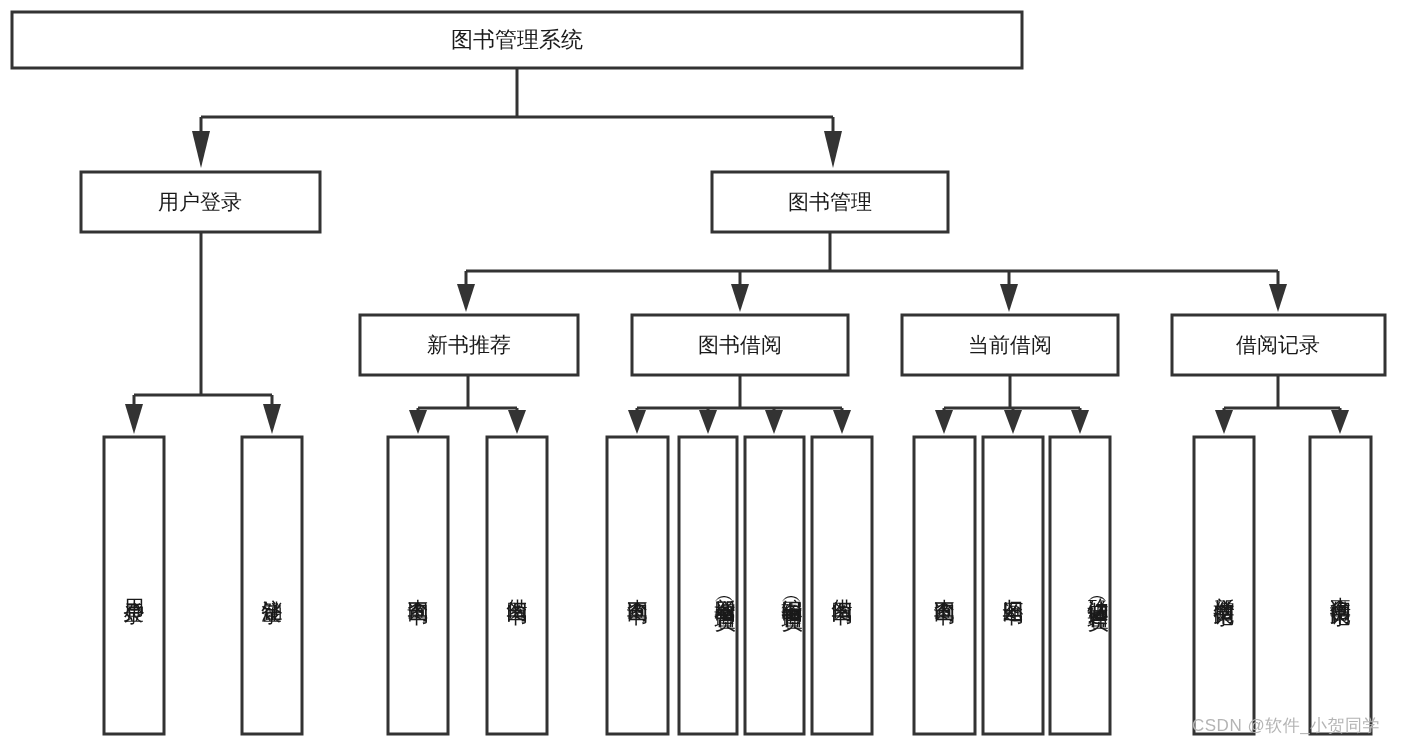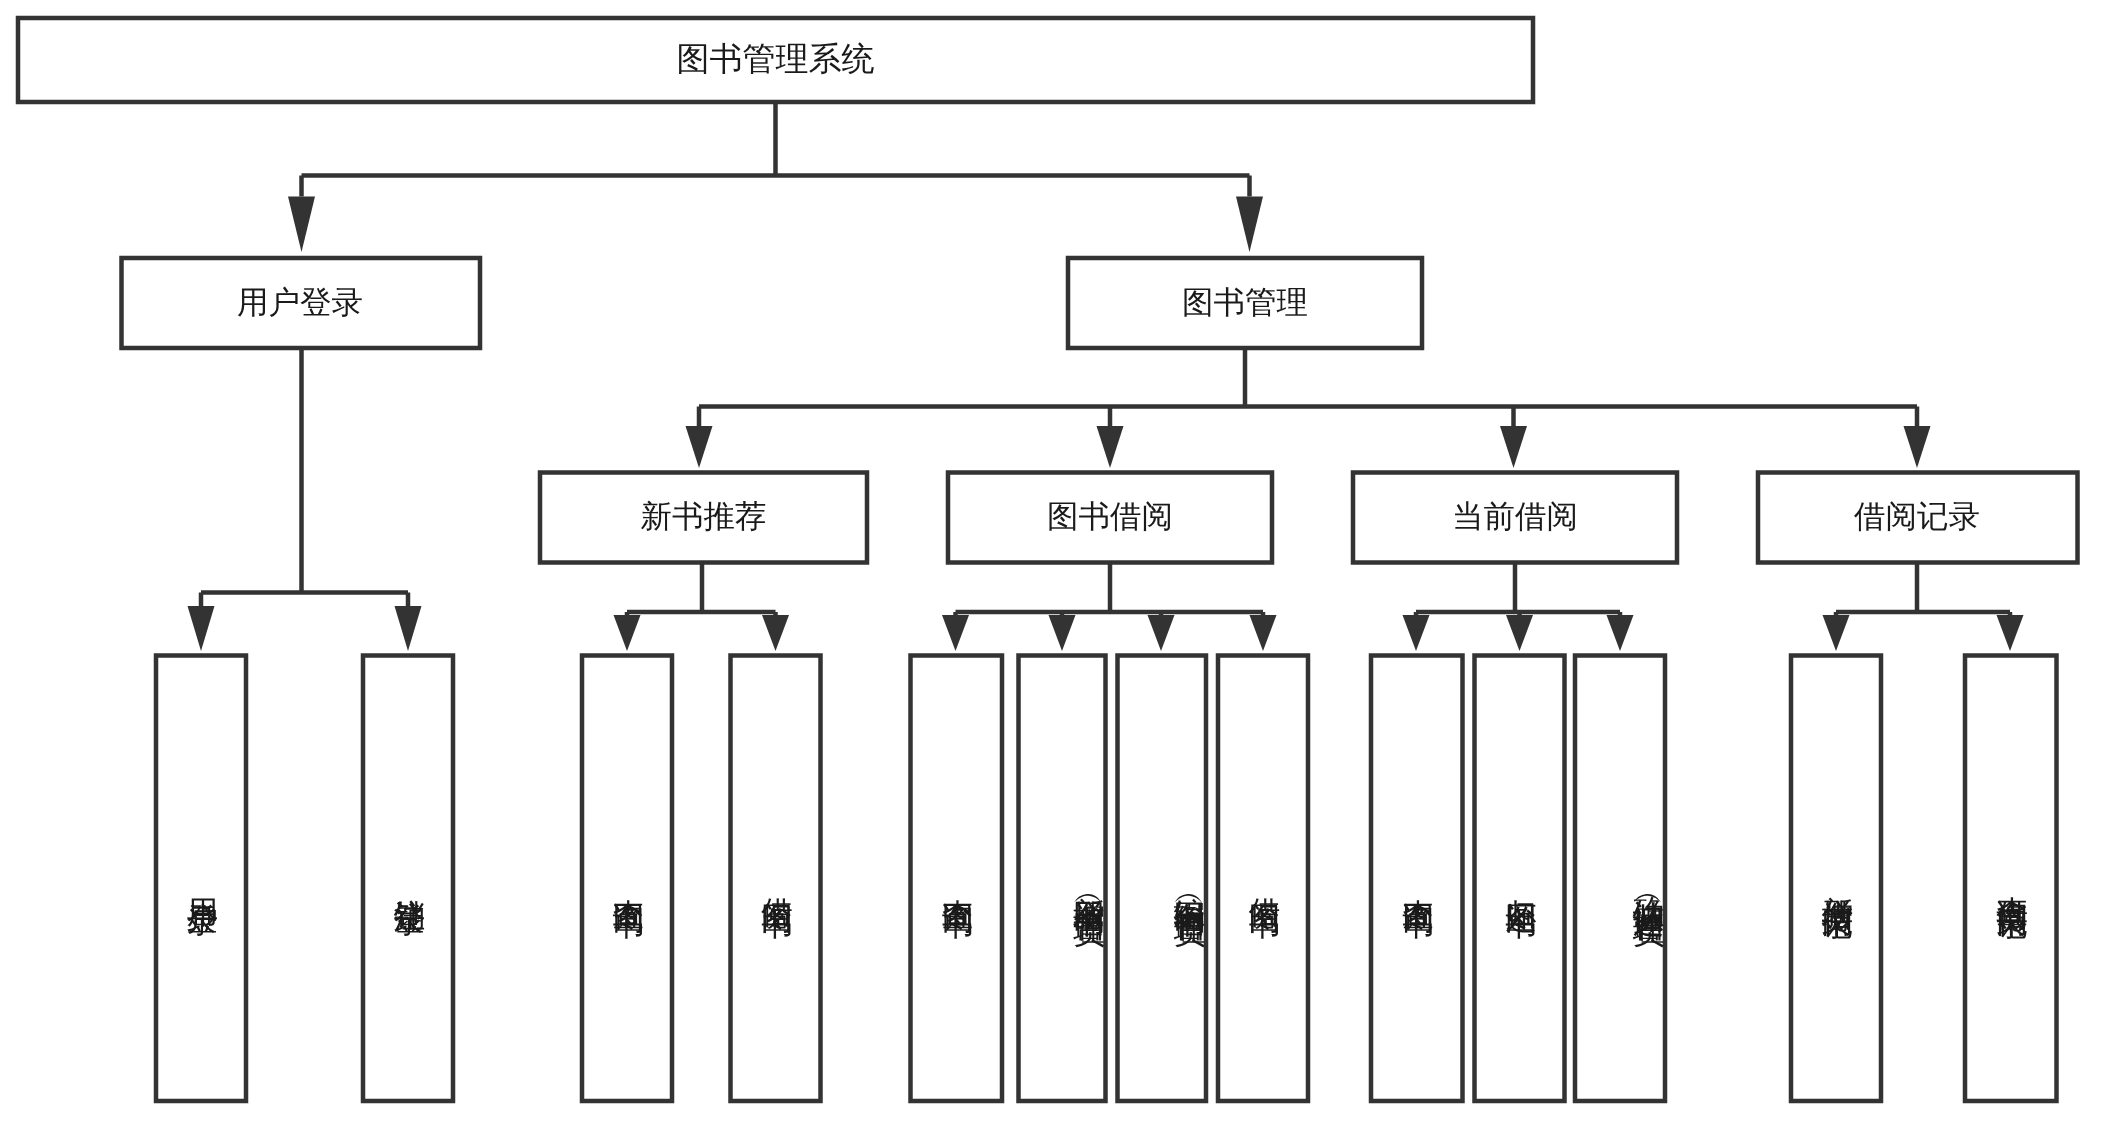--- a/index.html
+++ b/index.html
@@ -226,14 +226,15 @@
   <div class="leaf-label" style="left:914px; top:437px; width:61px; height:297px;">查询图书</div>
 
   <div class="leaf-label" style="left:983px; top:437px; width:60px; height:297px;">归还图书</div>
 
   <div class="leaf-label" style="left:1050px; top:437px; width:60px; height:297px; align-items:flex-start; padding-top:8px; box-sizing:border-box;">确认归还（管理员）</div>
 
   <div class="leaf-label" style="left:1194px; top:437px; width:60px; height:297px;">新增借阅记录</div>
 
   <div class="leaf-label" style="left:1310px; top:437px; width:61px; height:297px;">查询借阅记录</div>
 
+  <div class="watermark">CSDN @软件_小贺同学</div>
 
 </div>
 
 </body></html>

